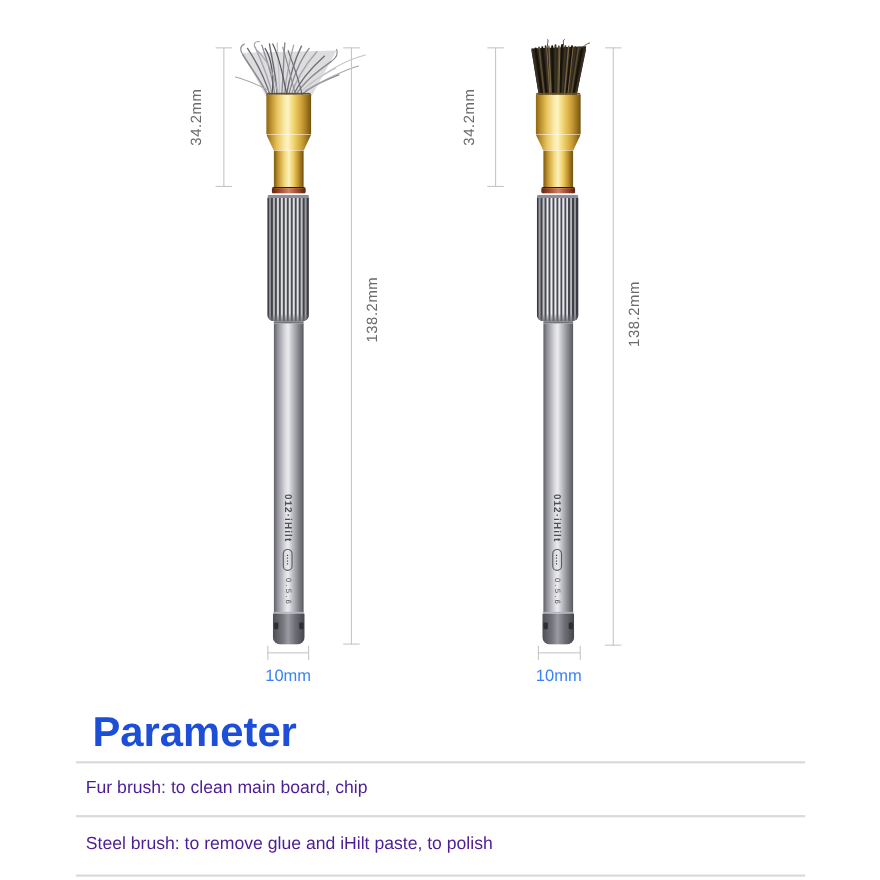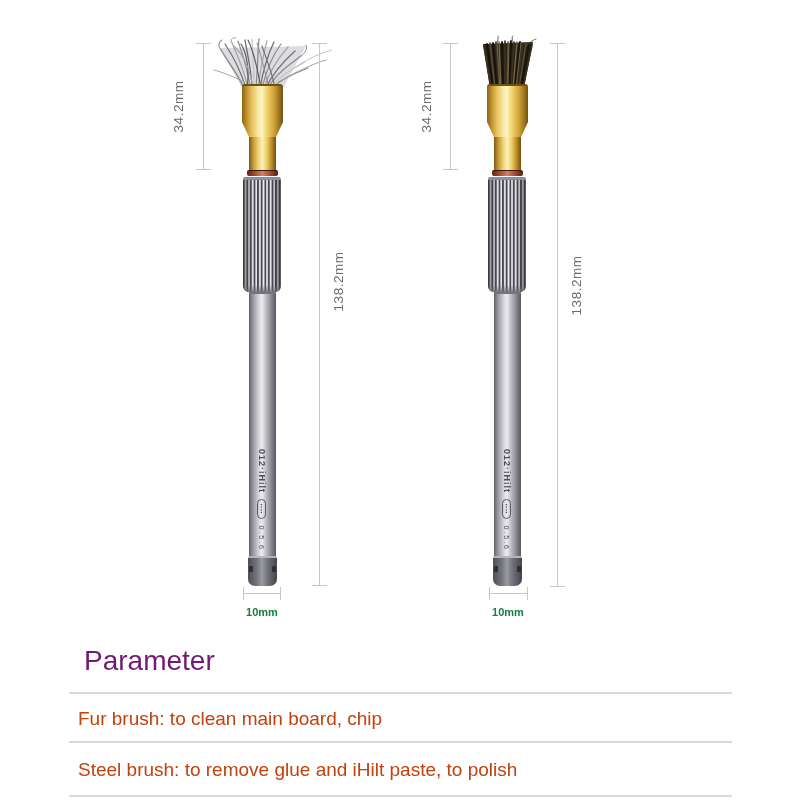--- a/index.html
+++ b/index.html
@@ -65,26 +65,26 @@
   .handle-print .code  { font-size:7px; letter-spacing:2px; }
 
   
   .vdim { width:1px; background:#c6c6cb; }
   .vdim::before, .vdim::after { content:""; position:absolute; left:-7px; width:15px; height:1px; background:#c6c6cb; }
   .vdim::before { top:0; } .vdim::after { bottom:0; }
   .hdim { height:1px; background:#c6c6cb; }
   .hdim::before, .hdim::after { content:""; position:absolute; top:-6px; width:1px; height:13px; background:#c6c6cb; }
   .hdim::before { left:0; } .hdim::after { right:0; }
   .dim-label-v { font-size:13.5px; color:#6a6a6f; transform:rotate(-90deg); text-align:center; white-space:nowrap; letter-spacing:.5px; }
-  .dim-label-h { font-size:11px; color:#15803d; text-align:center; white-space:nowrap;font-weight:bold; }
+  .dim-label-h { font-size:15px; color:#3b82f6; text-align:center; white-space:nowrap; }
 
   
-  .param-title { left:84px; top:645px; font-size:28px; font-weight:normal; color:#701a75; }
+  .param-title { left:84px; top:645px; font-size:38px; font-weight:bold; color:#1d4ed8; }
   .divider { left:69px; width:663px; height:2px; background:#dadada; }
-  .param-row { left:78px; width:650px; font-size:19px; color:#c2410c; }
+  .param-row { left:78px; width:650px; font-size:16px; color:#4c1d95; }
 </style>
 </head>
 <body>
 
 <div class="stage">
 
   <div>
     <svg class="abs" style="left:208px; top:36px;" width="130" height="52" viewBox="0 0 130 52">
       <polygon points="34,52 12,12 98,10 75,52" fill="#aeaeb4" opacity="0.42"></polygon>
       <g fill="none" stroke-linecap="round">

